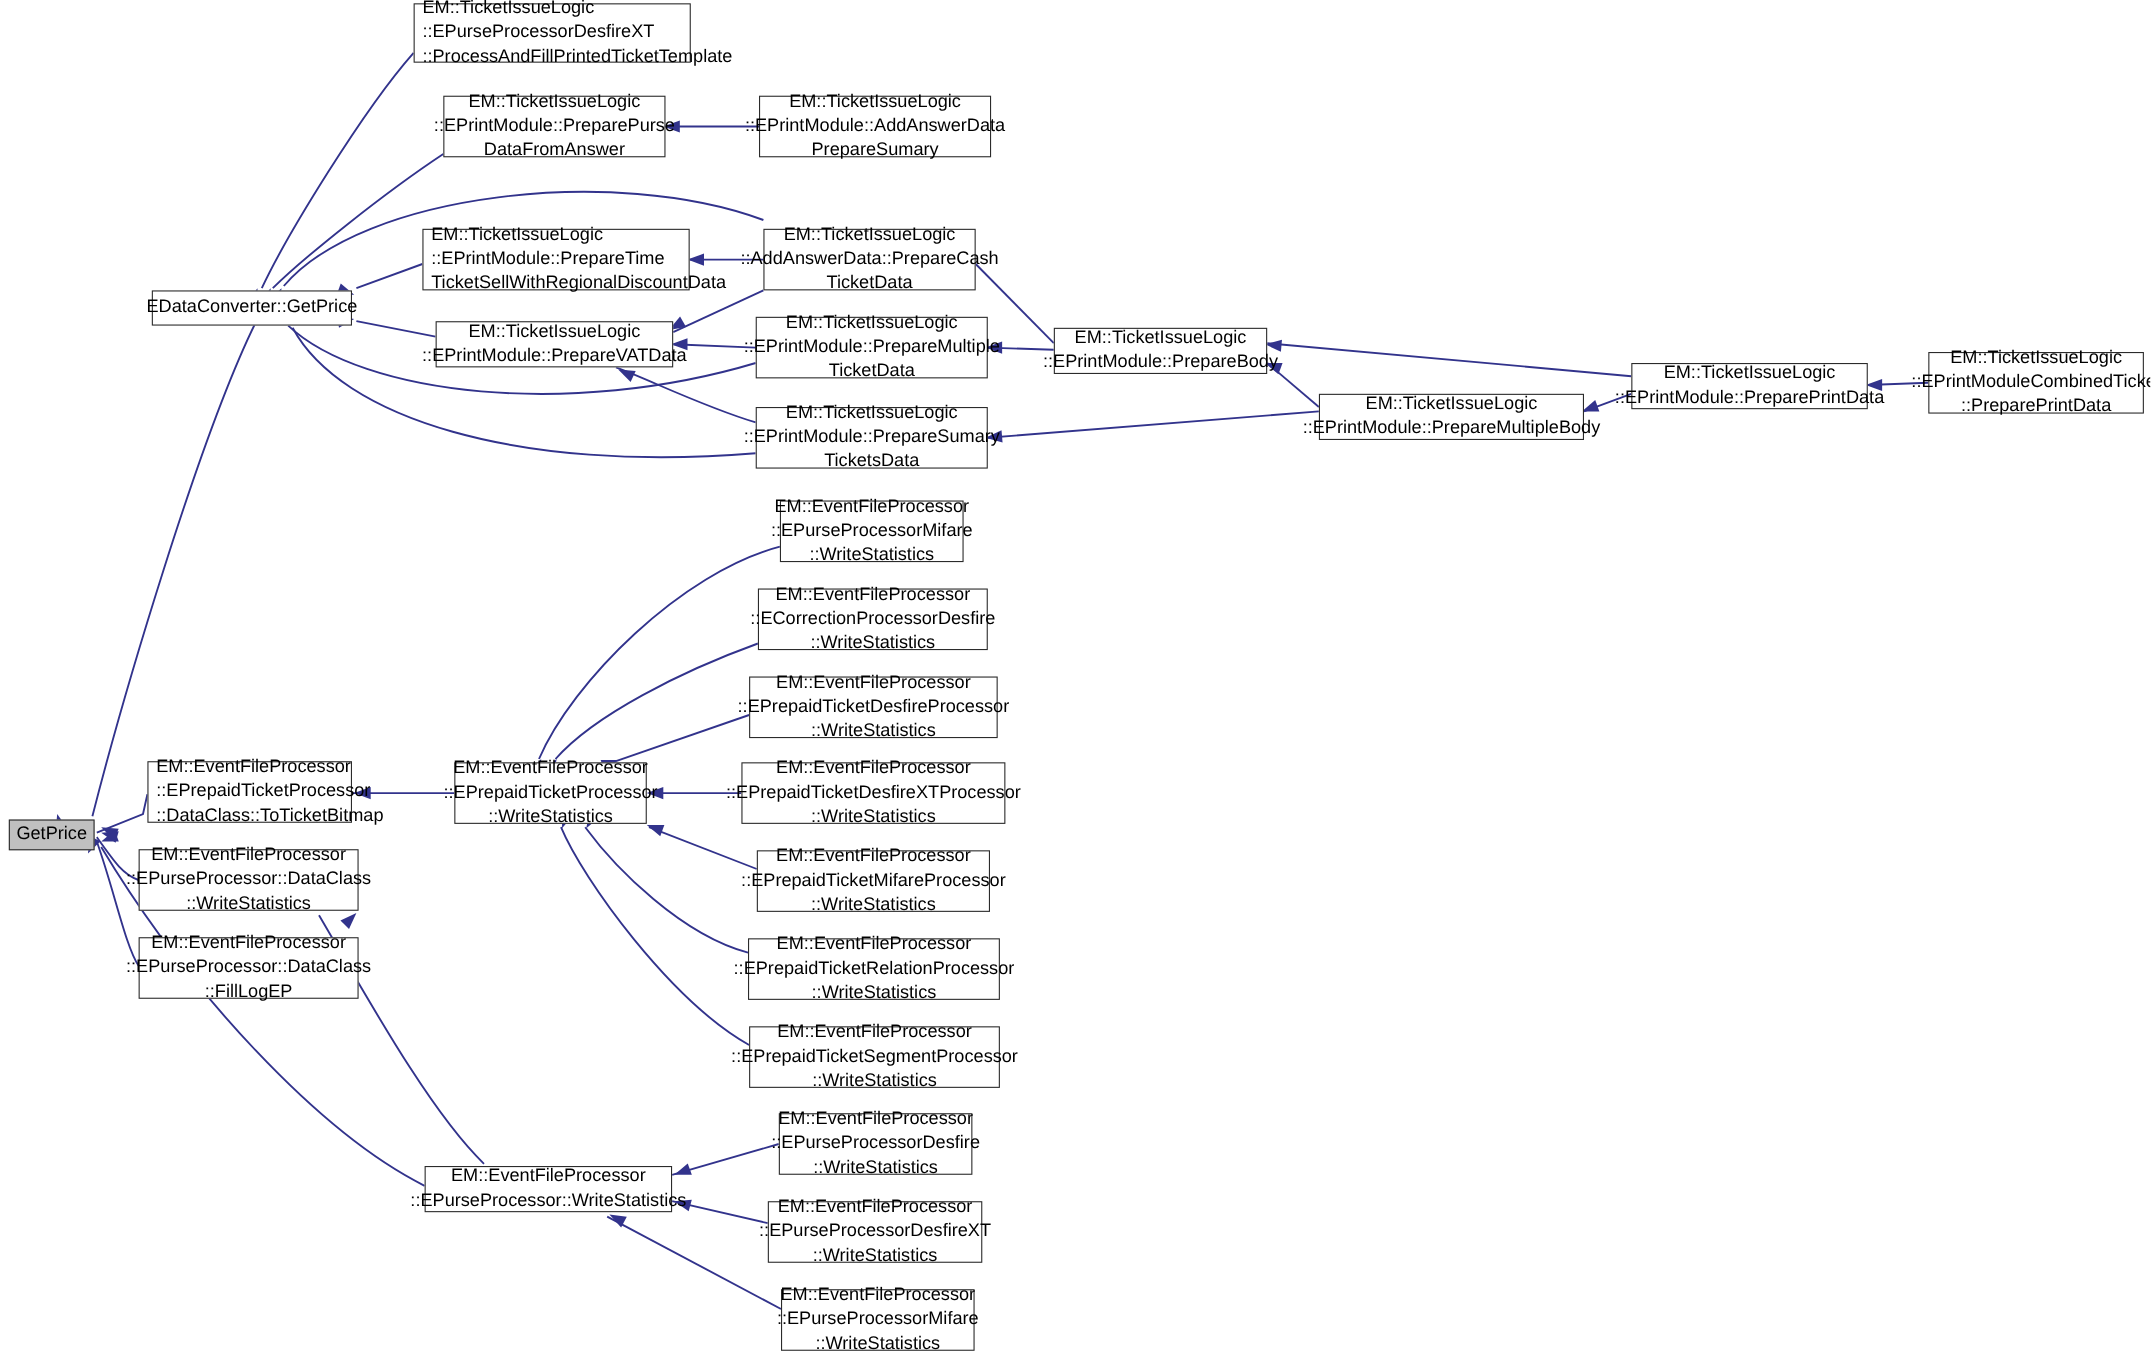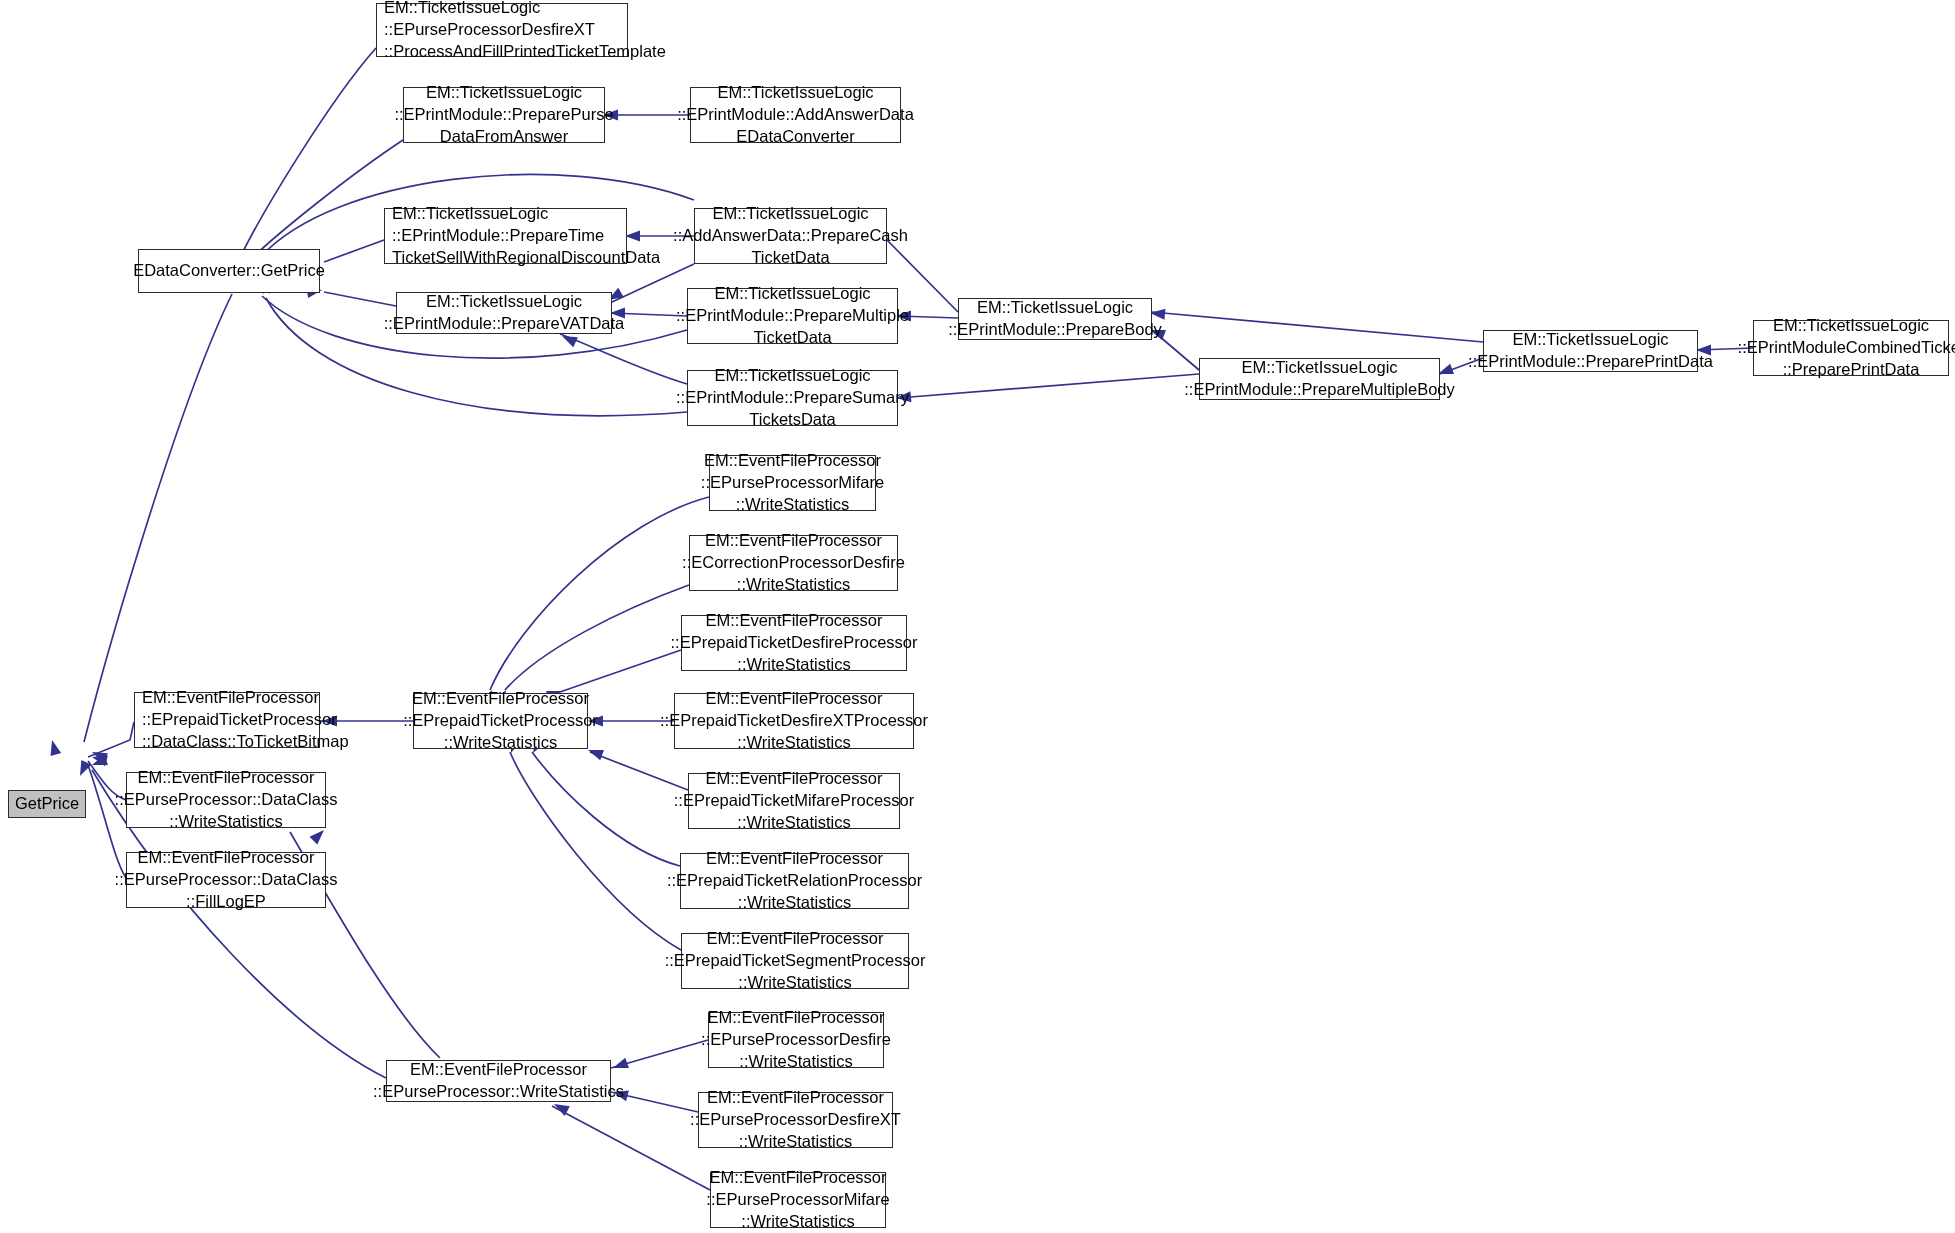--- a/index.html
+++ b/index.html
@@ -112,40 +112,40 @@
       <polygon points="0,0 -15,-5.5 -15,5.5" fill="#32338c" transform="translate(562,691) rotate(340)"></polygon>
       <polygon points="0,0 -15,-5.5 -15,5.5" fill="#32338c" transform="translate(588,721) rotate(180)"></polygon>
       <polygon points="0,0 -15,-5.5 -15,5.5" fill="#32338c" transform="translate(588,750) rotate(200)"></polygon>
       <polygon points="0,0 -15,-5.5 -15,5.5" fill="#32338c" transform="translate(533,753) rotate(120)"></polygon>
       <polygon points="0,0 -15,-5.5 -15,5.5" fill="#32338c" transform="translate(511,753) rotate(110)"></polygon>
       <polygon points="0,0 -15,-5.5 -15,5.5" fill="#32338c" transform="translate(613,1068) rotate(160)"></polygon>
       <polygon points="0,0 -15,-5.5 -15,5.5" fill="#32338c" transform="translate(613,1092) rotate(195)"></polygon>
       <polygon points="0,0 -15,-5.5 -15,5.5" fill="#32338c" transform="translate(554,1104) rotate(208)"></polygon>
     </svg>
   <div id="nodes">
-      <div class="node center root" style="left: 8px; top: 745px; width: 78px; height: 28px; background: rgb(192, 192, 192); margin-top: 45px;">
+      <div class="node center root" style="left: 8px; top: 745px; width: 78px; height: 28px; background: rgb(192, 192, 192);">
         <span class="ln">GetPrice</span>
       </div>
-      <div class="node center" style="left: 138px; top: 249px; width: 182px; height: 44px;">
+      <div class="node center" style="left: 138px; top: 264px; width: 182px; height: 32px;">
         <span class="ln">EDataConverter::GetPrice</span>
       </div>
       <div class="node left" style="left: 376px; top: 3px; width: 252px; height: 54px;">
         <span class="ln">EM::TicketIssueLogic</span>
         <span class="ln">::EPurseProcessorDesfireXT</span>
         <span class="ln">::ProcessAndFillPrintedTicketTemplate</span>
       </div>
       <div class="node center" style="left: 403px; top: 87px; width: 202px; height: 56px;">
         <span class="ln">EM::TicketIssueLogic</span>
         <span class="ln">::EPrintModule::PreparePurse</span>
         <span class="ln">DataFromAnswer</span>
       </div>
       <div class="node center" style="left: 690px; top: 87px; width: 211px; height: 56px;">
         <span class="ln">EM::TicketIssueLogic</span>
         <span class="ln">::EPrintModule::AddAnswerData</span>
-        <span class="ln">EDataConverter</span>
+        <span class="ln">PrepareSumary</span>
       </div>
       <div class="node left" style="left: 384px; top: 208px; width: 243px; height: 56px;">
         <span class="ln">EM::TicketIssueLogic</span>
         <span class="ln">::EPrintModule::PrepareTime</span>
         <span class="ln">TicketSellWithRegionalDiscountData</span>
       </div>
       <div class="node center" style="left: 694px; top: 208px; width: 193px; height: 56px;">
         <span class="ln">EM::TicketIssueLogic</span>
         <span class="ln">::AddAnswerData::PrepareCash</span>
         <span class="ln">TicketData</span>

